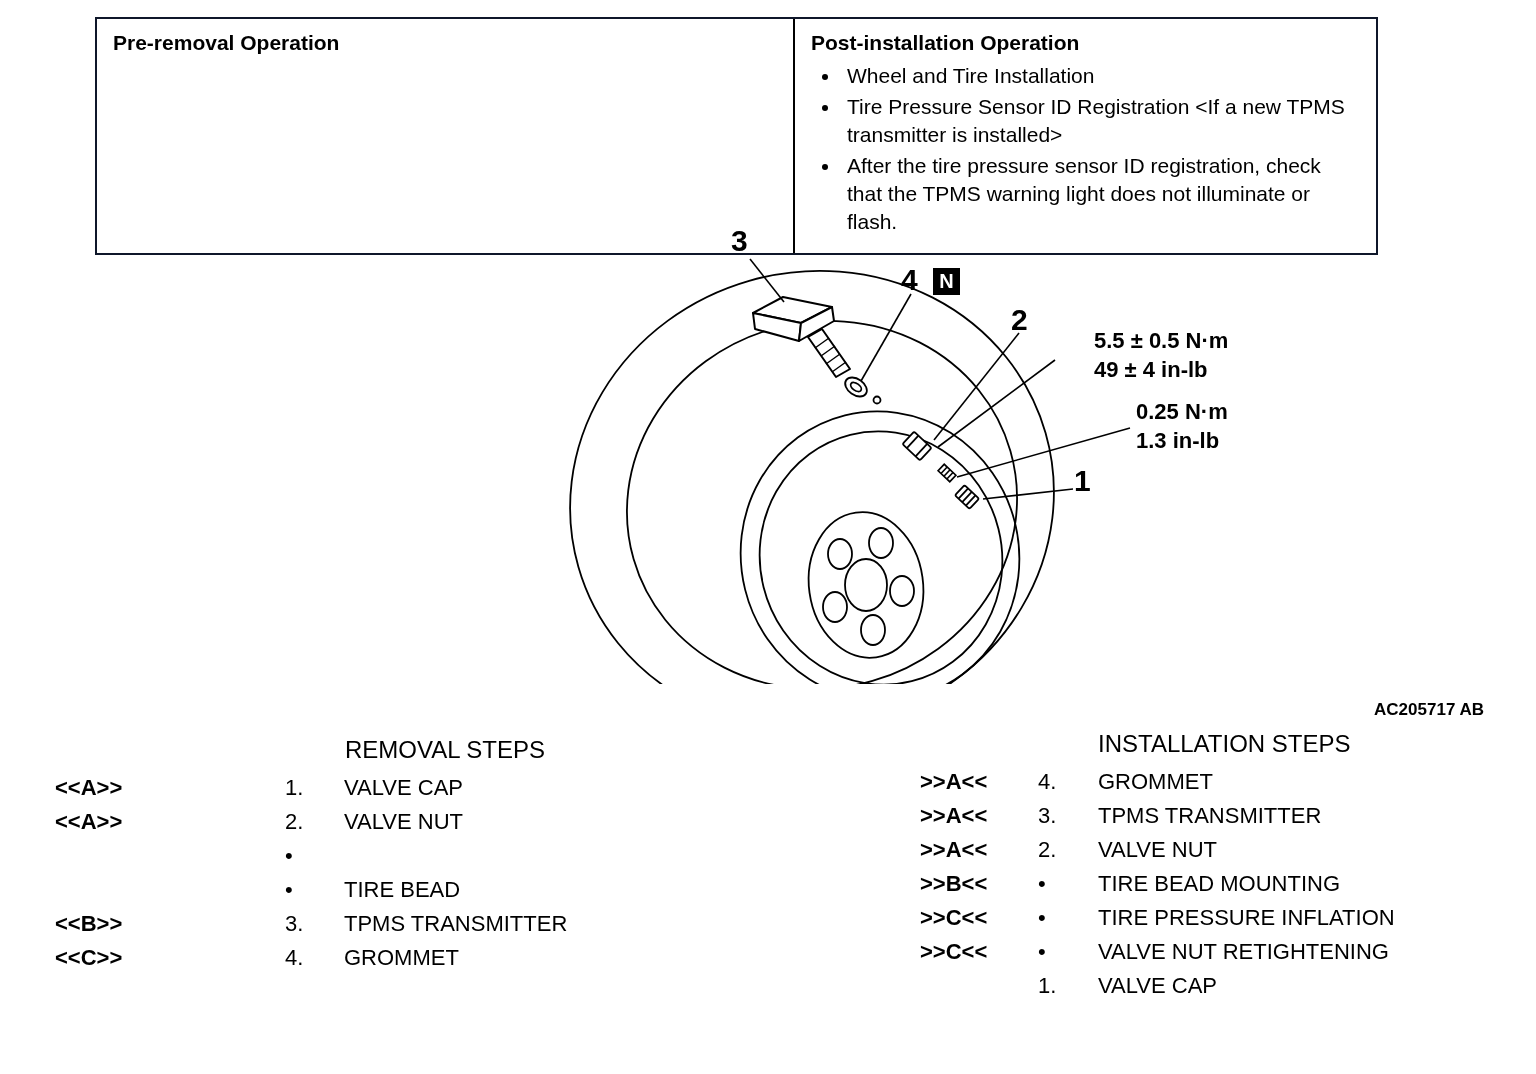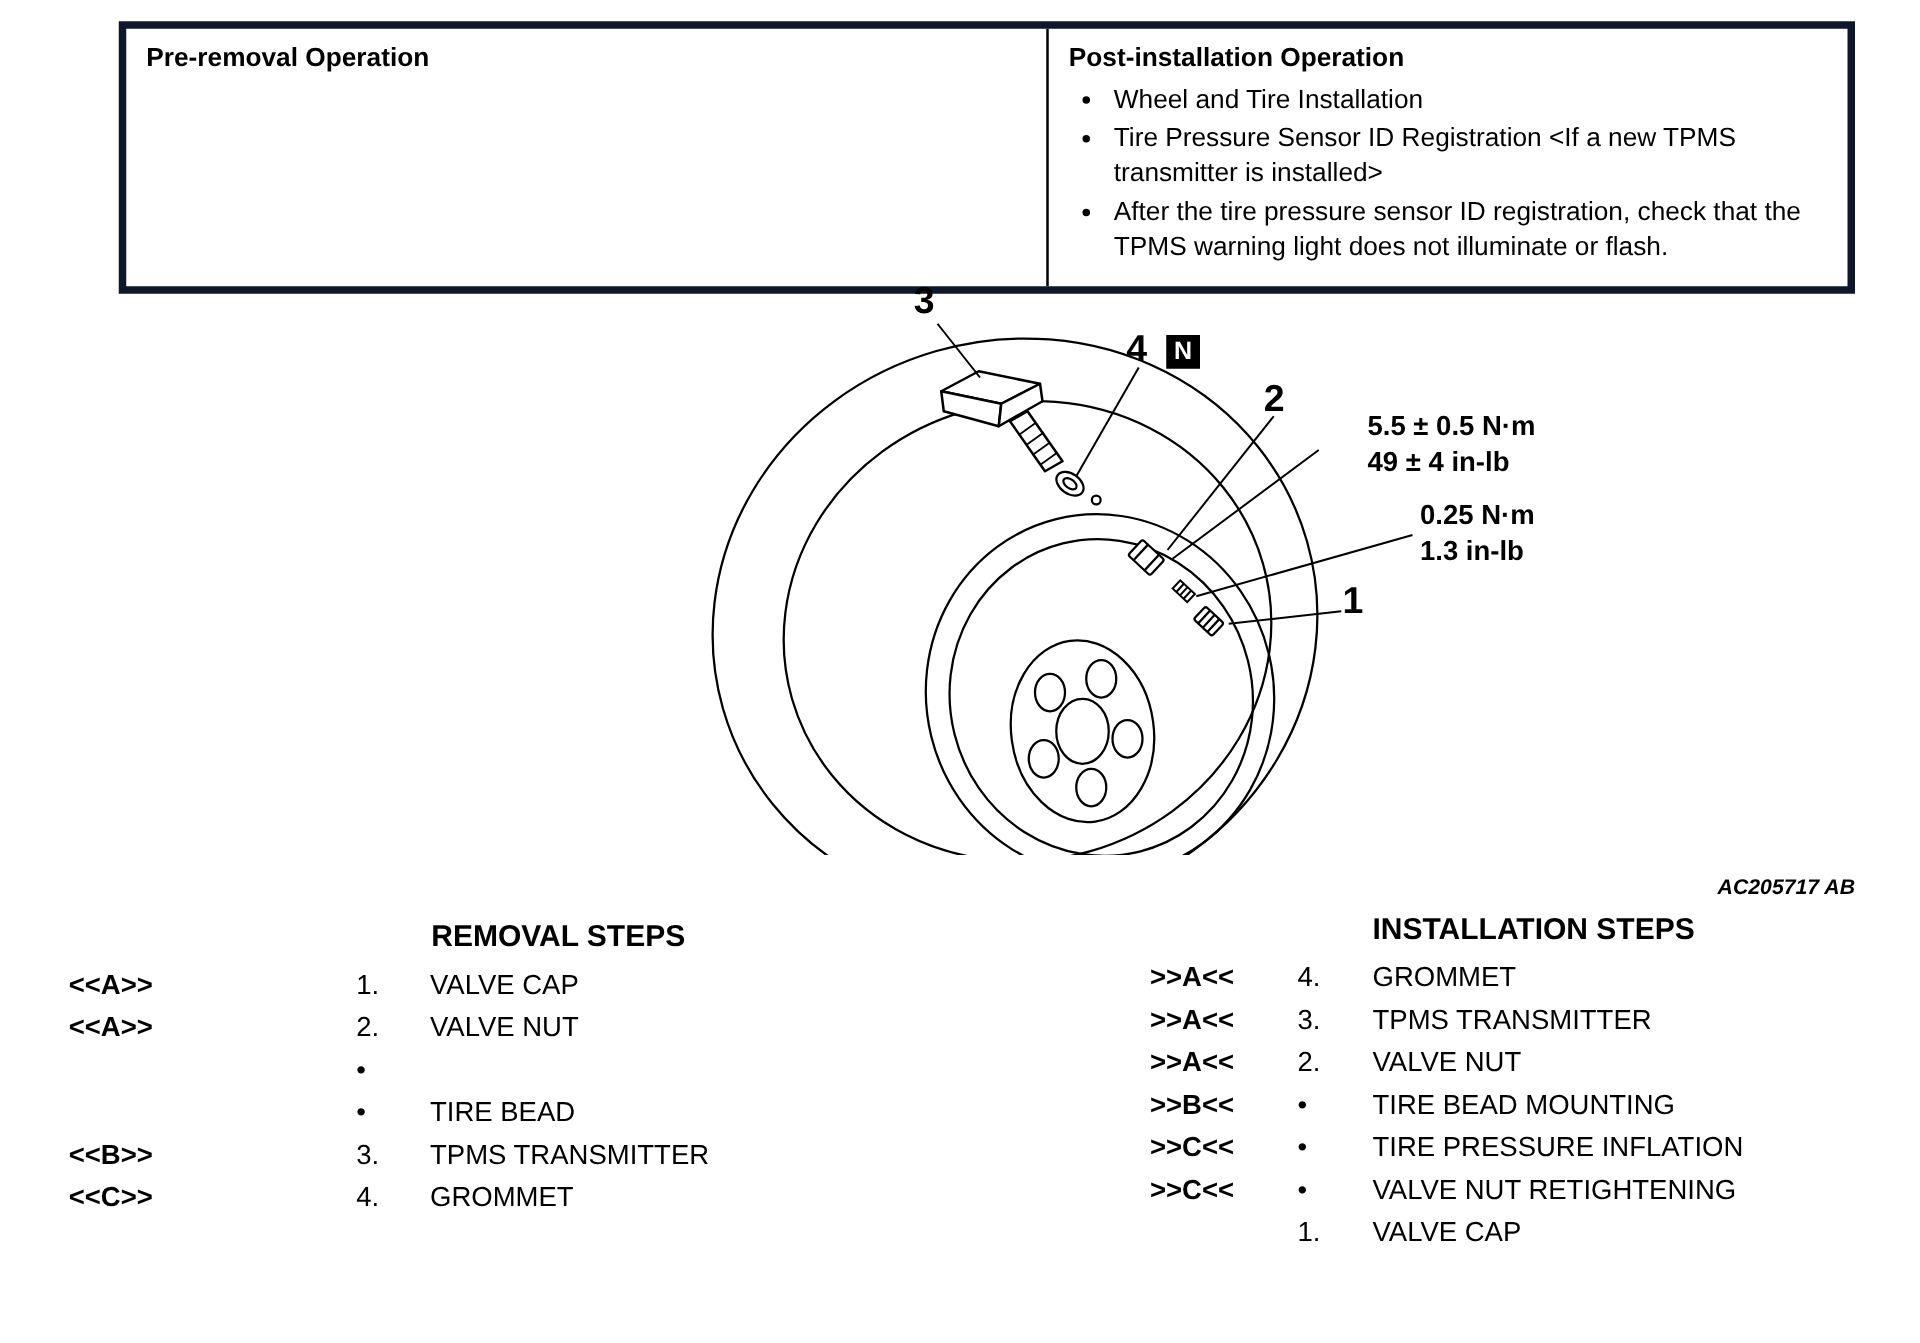--- a/index.html
+++ b/index.html
@@ -5,22 +5,22 @@
   * { margin:0; padding:0; box-sizing:border-box; }
   html, body {
     width:1536px; height:1074px;
     background:#ffffff; color:#000;
     font-family:"Liberation Sans", sans-serif;
   }
   body { position:relative; overflow:hidden; }
 
   
   .op-table {
-    position:absolute; left:95px; top:17px; width:1389px; min-height:198px;
-    border:6px solid #0f172a; display:flex; background:#fff;gap:40px;
+    position:absolute; left:95px; top:17px; width:1283px; min-height:198px;
+    border:2px solid #0f172a; display:flex; background:#fff;
   }
   .op-cell { padding:10px 16px 14px 16px; }
   .op-cell.left  { width:696px; }
   .op-cell.right { flex:1; border-left:2px solid #000; }
   .op-title { font-weight:bold; font-size:21px; line-height:28px; margin-bottom:5px; }
   .op-list  { list-style:disc outside; margin:0 0 0 4px; padding-left:26px; font-size:21px; }
   .op-list li { line-height:28px; margin-bottom:3px; padding-left:6px; max-width:645px; }
 
   
   .diagram-svg { position:absolute; left:540px; top:225px; }
@@ -32,26 +32,26 @@
   .n-badge {
     position:absolute; left:933px; top:268px; width:27px; height:27px;
     background:#000; color:#fff; font-weight:bold; font-size:20px;
     display:flex; align-items:center; justify-content:center;
   }
   .torque { position:absolute; font-size:22px; font-weight:bold; line-height:29px; }
   .torque.t1 { left:1058px; top:326px;margin-left:36px; }
   .torque.t2 { left:1136px; top:397px; }
   .fig-code {
     position:absolute; left:1240px; top:700px; width:244px;
-    text-align:right; font-size:17px; font-weight:bold;font-style:italic;
+    text-align:right; font-size:17px; font-weight:bold;
   }
 
   
   .steps { position:absolute; font-size:22px; }
-  .steps-title { font-weight:bold; font-size:24px; line-height:28px; margin-bottom:7px; }
+  .steps-title { font-weight:normal; font-size:24px; line-height:28px; margin-bottom:7px; }
   .step-row  { display:flex; align-items:flex-start; }
   .step-row > span { line-height:34px; }
   .step-marker { font-weight:bold; }
   .steps.removal { left:55px; top:736px; width:740px; }
   .steps.removal .steps-title { margin-left:290px; }
   .steps.removal .step-marker { width:230px; }
   .steps.removal .step-num    { width:59px; }
   .steps.removal .step-text   { width:340px; }
   .steps.install { left:920px; top:730px; width:610px; }
   .steps.install .steps-title { margin-left:178px; }

